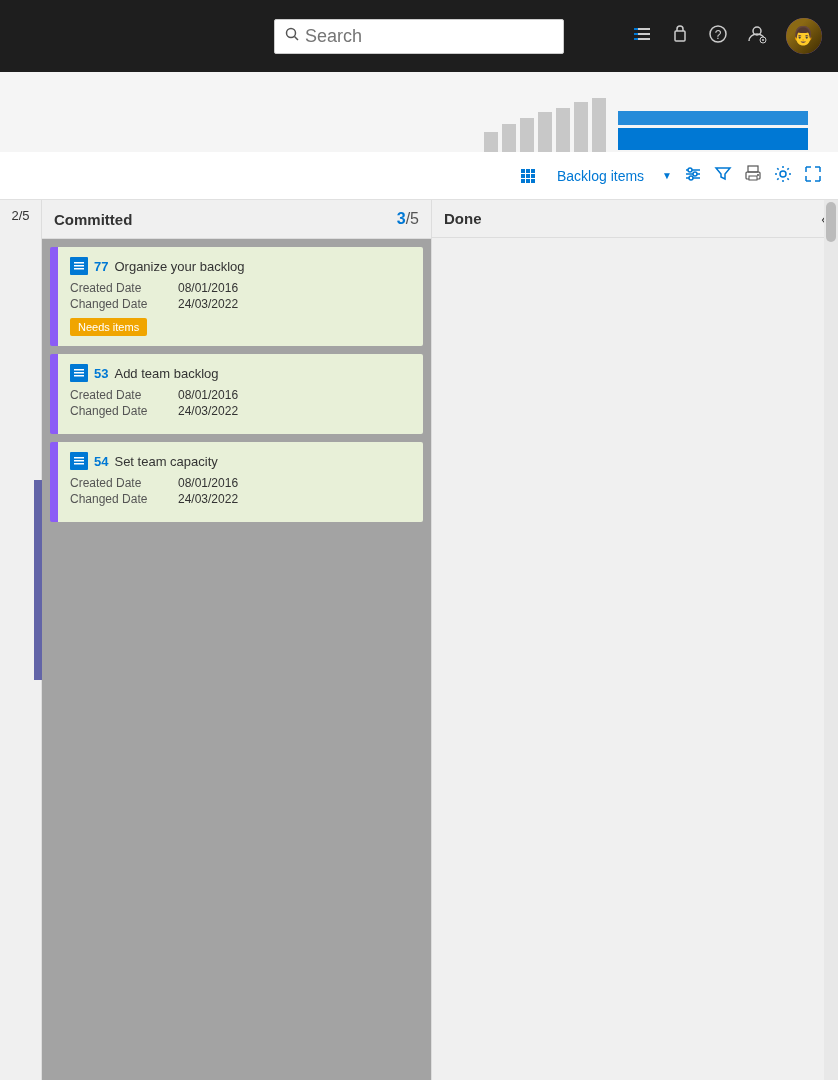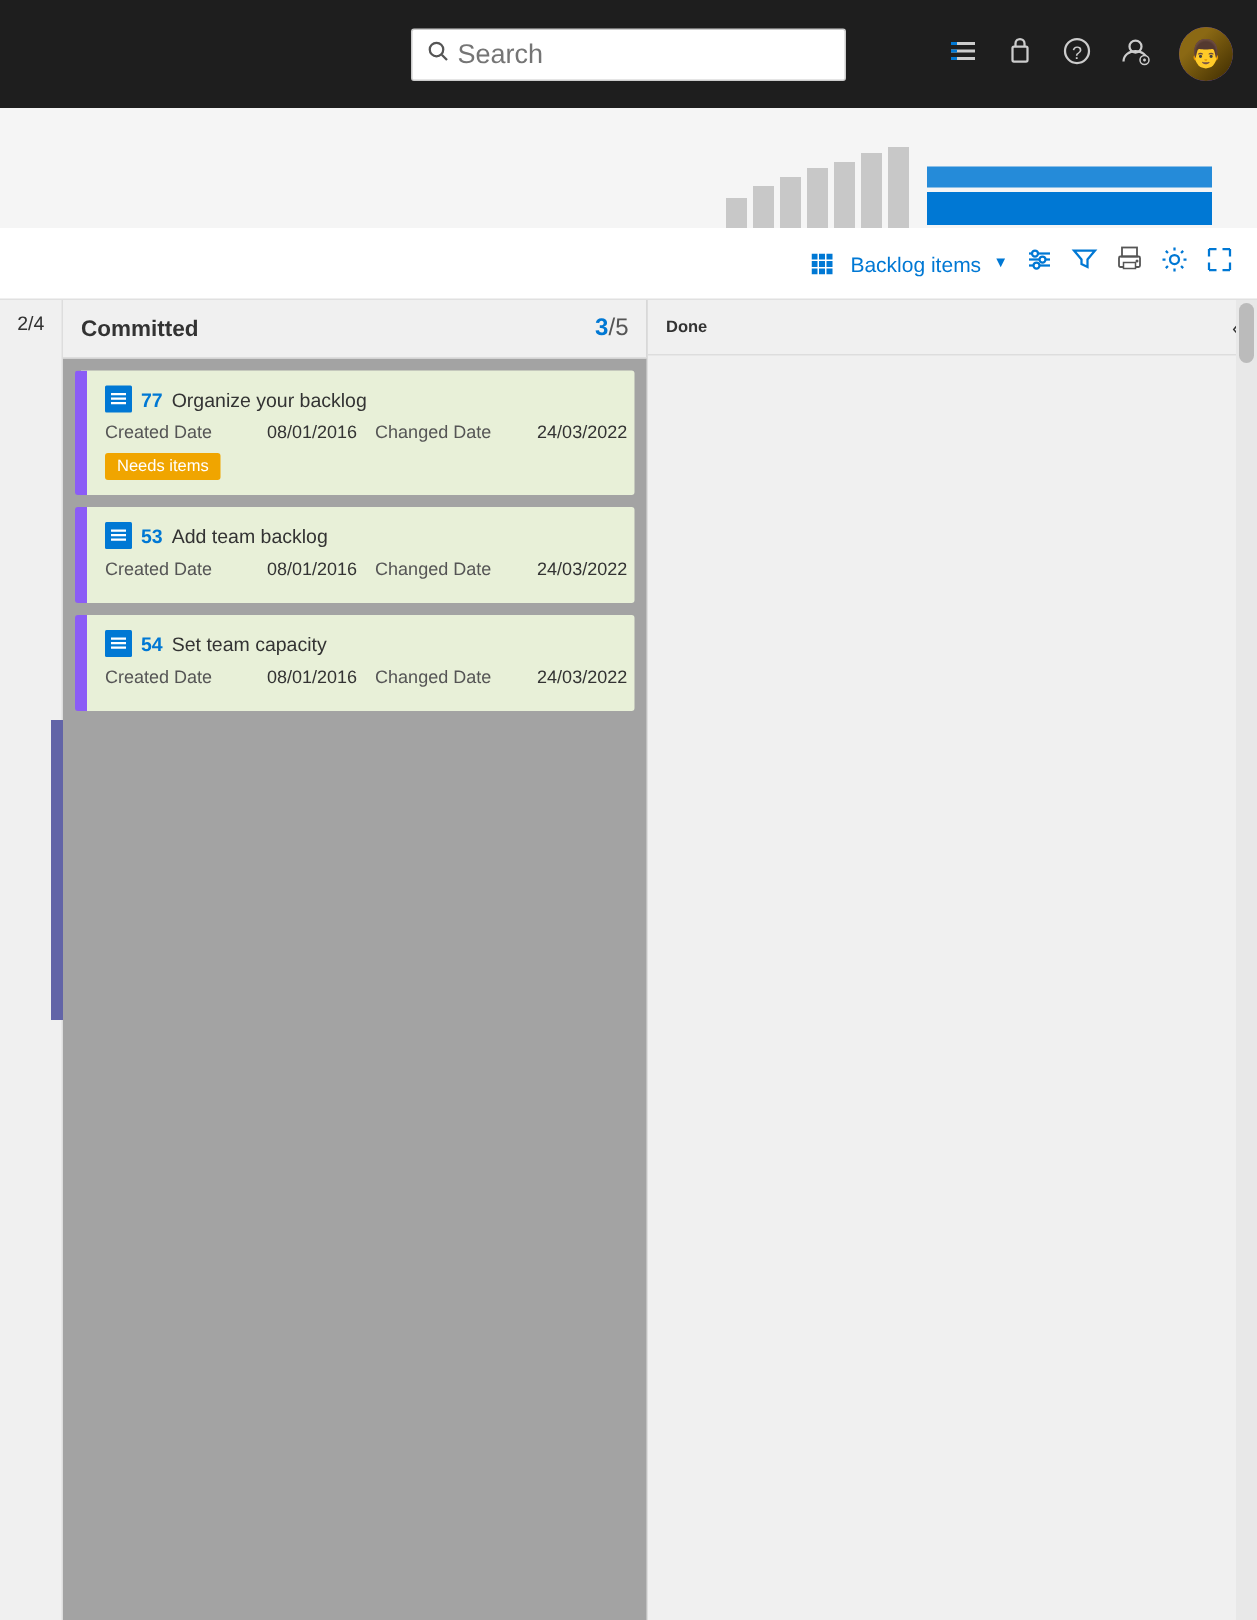--- a/index.html
+++ b/index.html
@@ -108,21 +108,21 @@
       height: 48px;
       display: flex;
       align-items: center;
       justify-content: flex-end;
       padding: 0 16px;
       gap: 12px;
     }
     .backlog-btn {
       display: flex;
       align-items: center;
-      gap: 8px;
+      gap: 18px;
       font-size: 14px;
       color: #0078d4;
       cursor: pointer;
       font-weight: 500;
       justify-content: space-between;
     }
     .toolbar-icon {
       color: #0078d4;
       font-size: 16px;
       cursor: pointer;
@@ -224,22 +224,22 @@
       font-weight: 700;
       color: #0078d4;
     }
     .card-title {
       font-size: 13px;
       color: #333;
       font-weight: 400;
     }
     .card-meta {
       display: flex;
-      flex-direction: row;
-      gap: 12px;
+      flex-direction: column;
+      gap: 2px;
       margin-bottom: 6px;
     }
     .card-meta-row {
       display: flex;
       gap: 8px;
       font-size: 12px;
       color: #555;
     }
     .meta-label {
       width: 100px;
@@ -267,21 +267,21 @@
     }
     .done-header {
       display: flex;
       align-items: center;
       justify-content: space-between;
       padding: 10px 12px;
       background: #f0f0f0;
       border-bottom: 1px solid #ddd;
     }
     .done-title {
-      font-size: 11px;
+      font-size: 15px;
       font-weight: 600;
       color: #333;
     }
     .collapse-icon {
       color: #333;
       font-size: 14px;
       cursor: pointer;
     }
 
     
@@ -422,21 +422,21 @@
   <span class="toolbar-icon">
     <svg width="18" height="18" viewBox="0 0 18 18" fill="none">
       <path d="M2 2h5M2 2v5M16 2h-5M16 2v5M2 16h5M2 16v-5M16 16h-5M16 16v-5" stroke="#0078d4" stroke-width="1.5"></path>
     </svg>
   </span>
 </div>
 
 <div class="main-content">
 
   <div class="left-panel">
-    <div class="left-count">2/4</div>
+    <div class="left-count">2/5</div>
   </div>
   <div class="left-purple-bar"></div>
 
   <div class="committed-col">
     <div class="col-header">
       <span class="col-title">Committed</span>
       <span>
         <span style="color:#0078d4;font-weight:600;">3</span><span style="color:#555;">/</span><span style="color:#555;">5</span>
       </span>
     </div>

